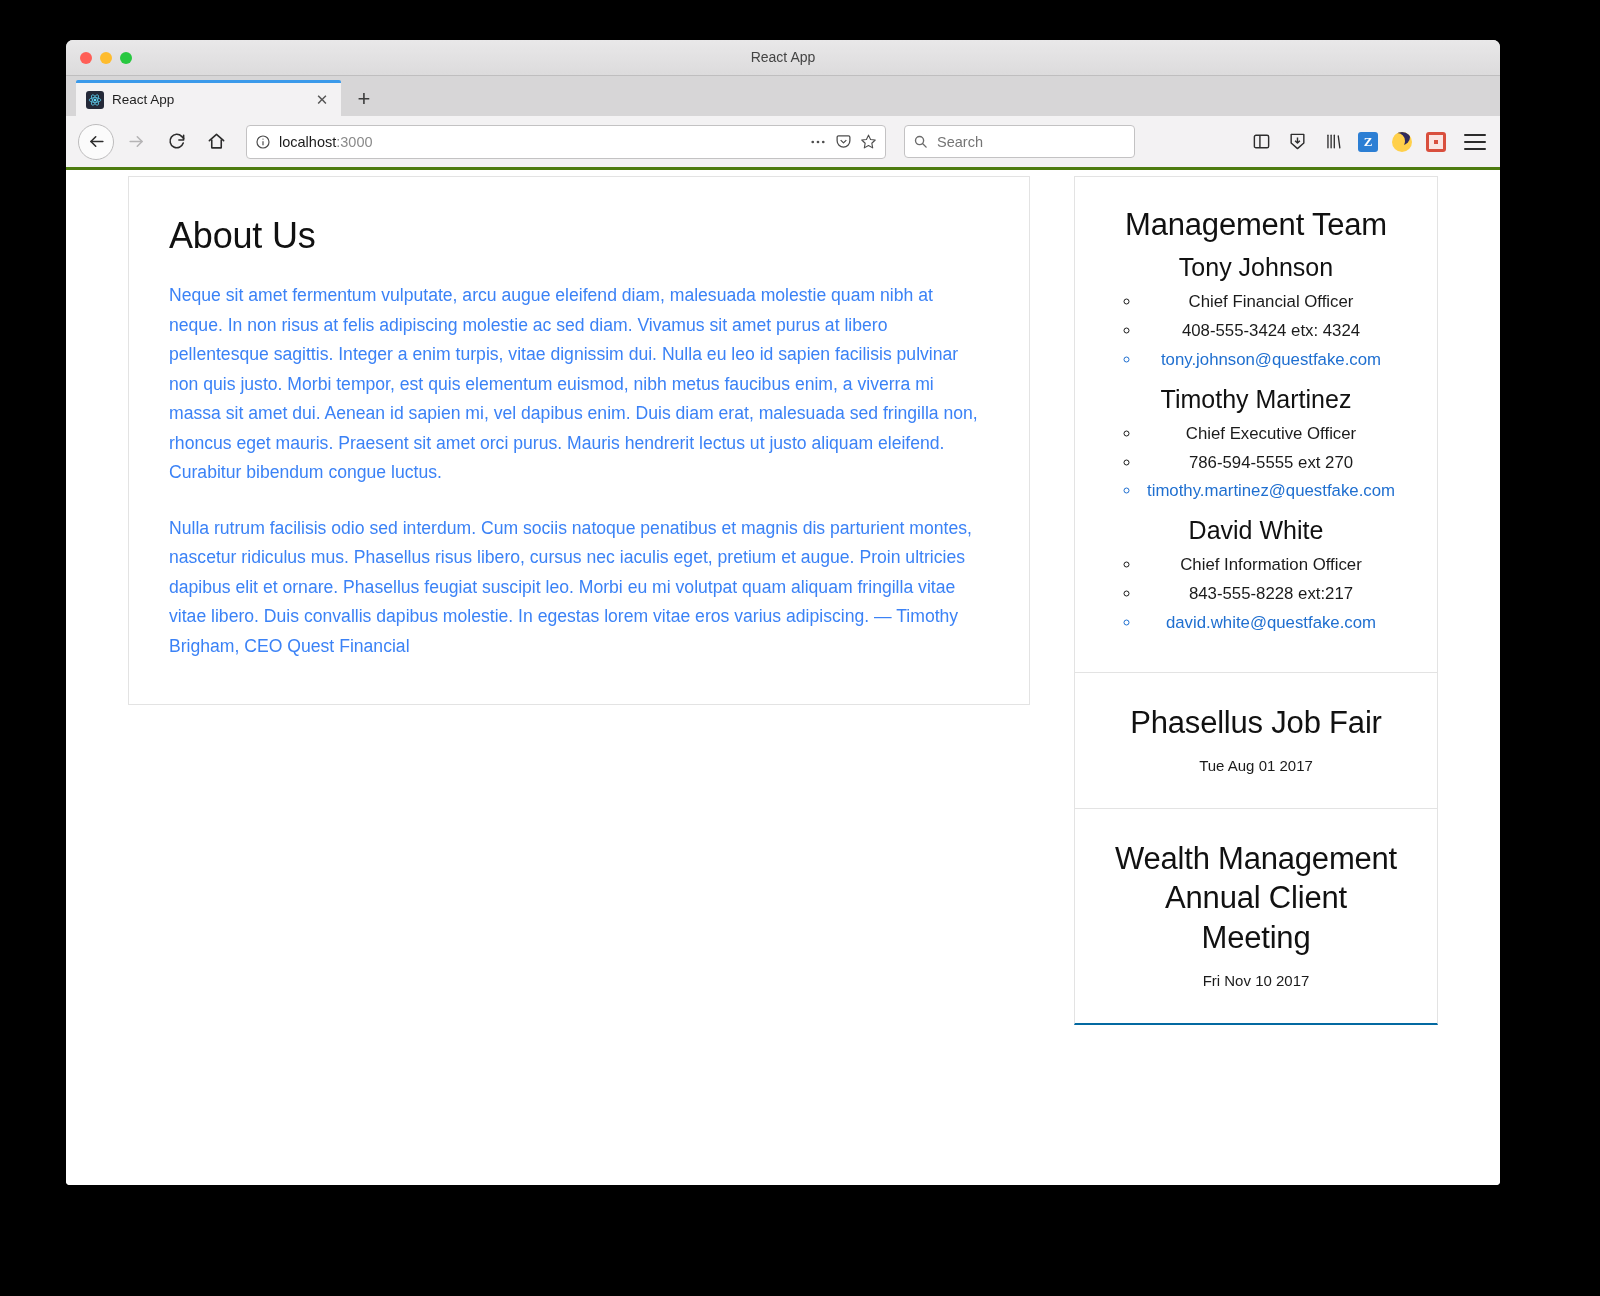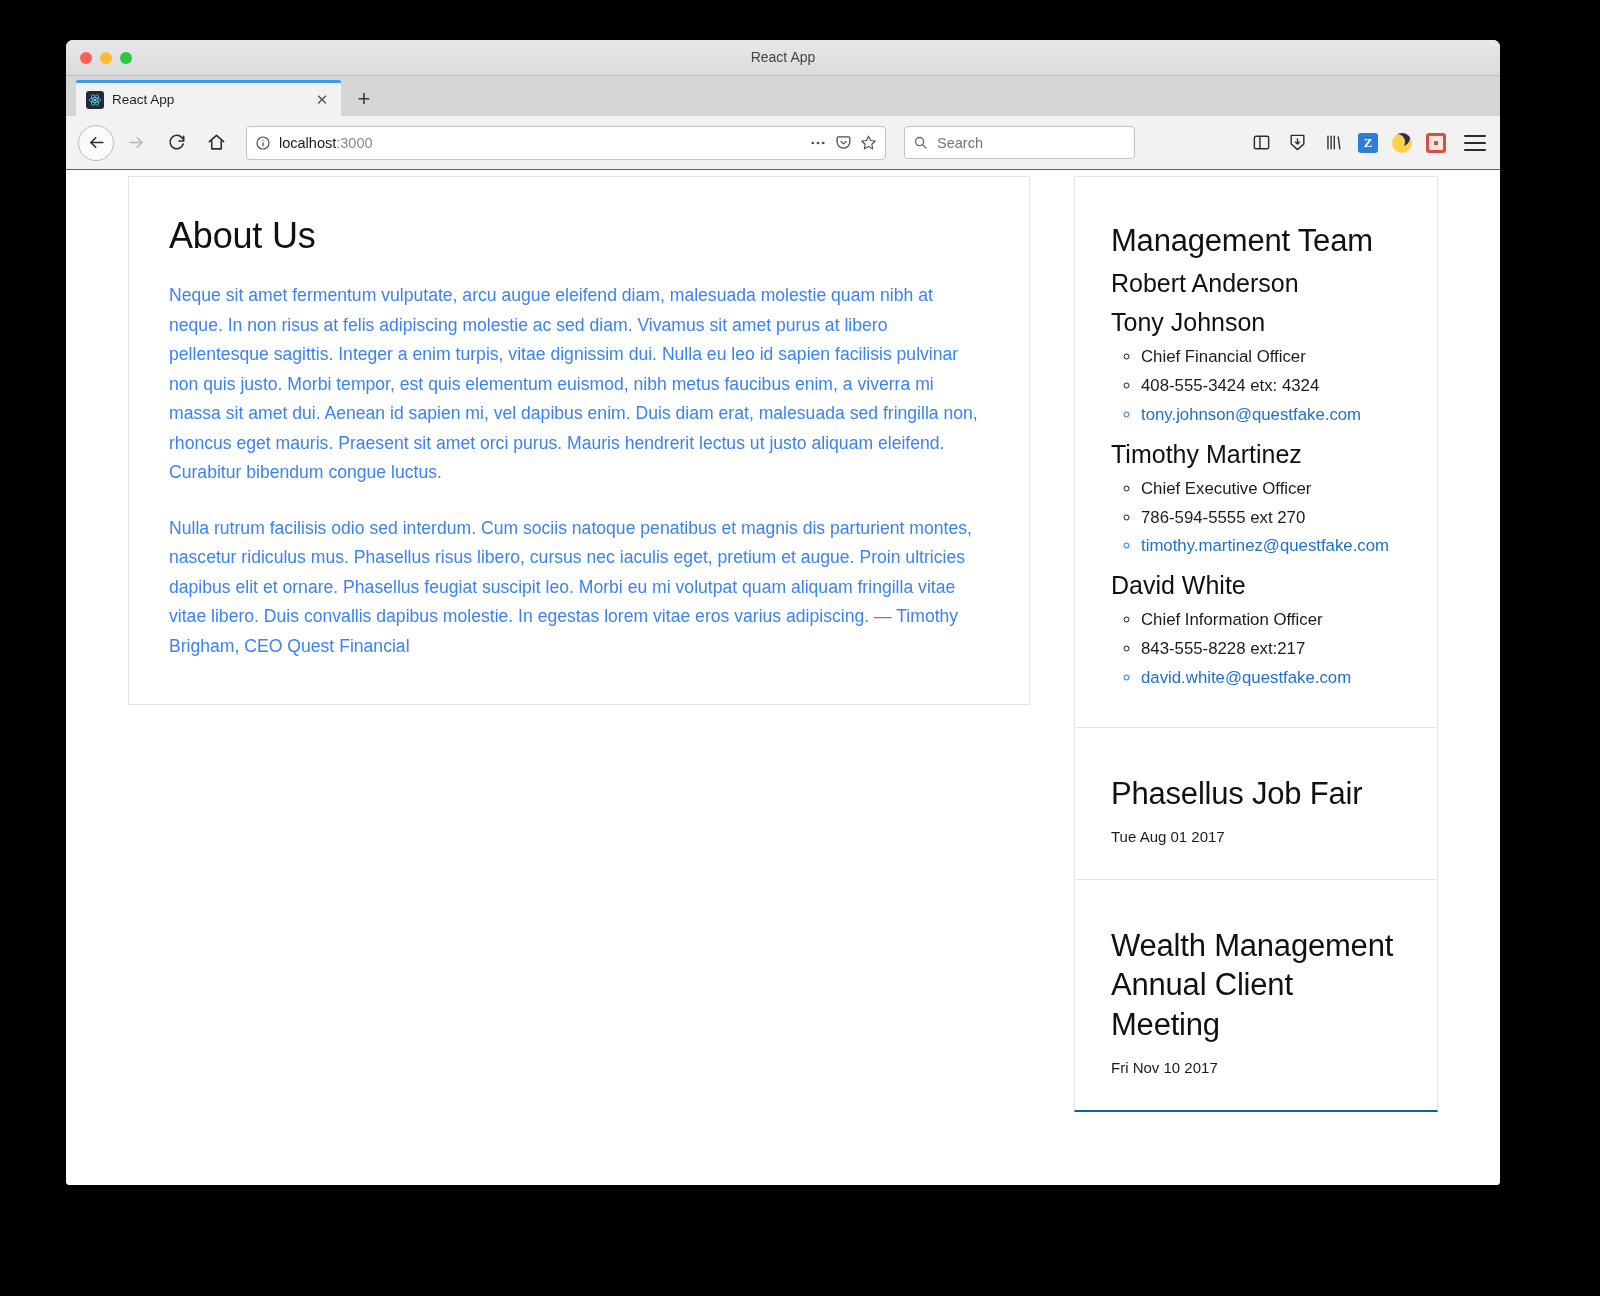--- a/index.html
+++ b/index.html
@@ -98,21 +98,21 @@
     font-size: 22px; color: #3b3b3b;
     display: flex; align-items: center; justify-content: center;
     margin-left: 6px;
     font-weight: 300;
   }
 
   
   .navbar {
     height: 54px;
     background: #f3f2f3;
-    border-bottom: 1px solid #4d7c0f;
+    border-bottom: 3px solid #4d7c0f;
     display: flex;
     align-items: center;
     padding: 0 12px;
     gap: 4px;
     flex: 0 0 auto;
   }
   .navbtn {
     width: 36px; height: 36px;
     display: flex; align-items: center; justify-content: center;
     border-radius: 50%;
@@ -263,21 +263,22 @@
   .card p:last-child { margin-bottom: 0; }
 
   .side-col {
     flex: 1 1 auto;
     padding: 6px 62px 0 0;
     margin-left: 32px;
   }
   .side-card {
     border: 1px solid #e3e3e3;
     border-bottom: none;
-    padding: 46px 36px 34px 36px;
+    padding: 30px 36px 34px 36px;
+    text-align: center;
   }
   .side-card:last-child { border-bottom: 2px solid #0369a1; }
   .side-card h2 {
     margin: 0 0 10px 0;
     font-size: 31px;
     font-weight: 400;
     color: #111;
     letter-spacing: -0.2px;
   }
   .person-name {
@@ -448,21 +449,20 @@
           <p>Neque sit amet fermentum vulputate, arcu augue eleifend diam, malesuada molestie quam nibh at neque. In non risus at felis adipiscing molestie ac sed diam. Vivamus sit amet purus at libero pellentesque sagittis. Integer a enim turpis, vitae dignissim dui. Nulla eu leo id sapien facilisis pulvinar non quis justo. Morbi tempor, est quis elementum euismod, nibh metus faucibus enim, a viverra mi massa sit amet dui. Aenean id sapien mi, vel dapibus enim. Duis diam erat, malesuada sed fringilla non, rhoncus eget mauris. Praesent sit amet orci purus. Mauris hendrerit lectus ut justo aliquam eleifend. Curabitur bibendum congue luctus.</p>
           <p>Nulla rutrum facilisis odio sed interdum. Cum sociis natoque penatibus et magnis dis parturient montes, nascetur ridiculus mus. Phasellus risus libero, cursus nec iaculis eget, pretium et augue. Proin ultricies dapibus elit et ornare. Phasellus feugiat suscipit leo. Morbi eu mi volutpat quam aliquam fringilla vitae vitae libero. Duis convallis dapibus molestie. In egestas lorem vitae eros varius adipiscing. — Timothy Brigham, CEO Quest Financial</p>
         </div>
       </div>
 
       <div class="side-col">
 
         <div class="side-card">
           <h2>Management Team</h2>
 
-          <h3 class="person-name">Robert Anderson</h3>
 
           <h3 class="person-name">Tony Johnson</h3>
           <ul class="person-list">
             <li>Chief Financial Officer</li>
             <li>408-555-3424 etx: 4324</li>
             <li class="email">tony.johnson@questfake.com</li>
           </ul>
 
           <h3 class="person-name">Timothy Martinez</h3>
           <ul class="person-list">

